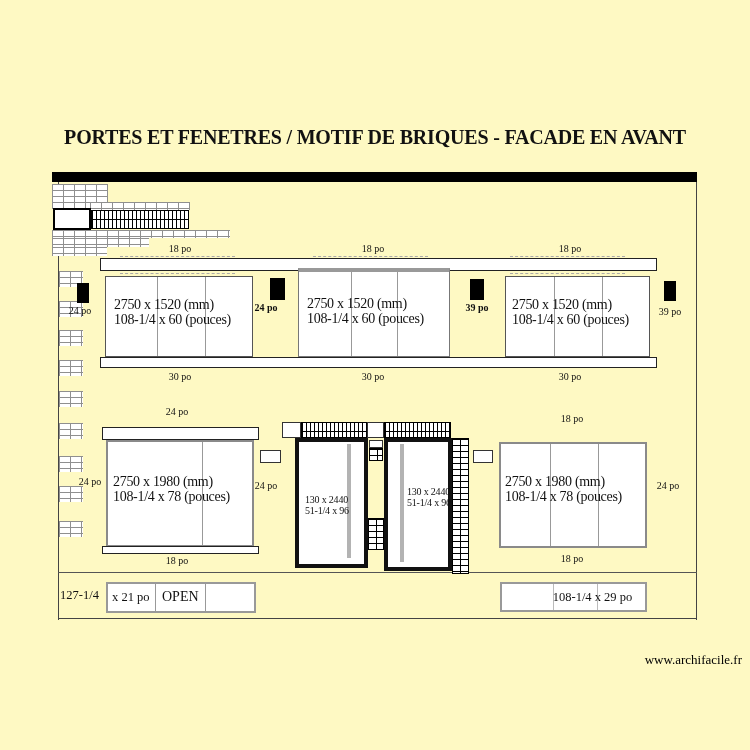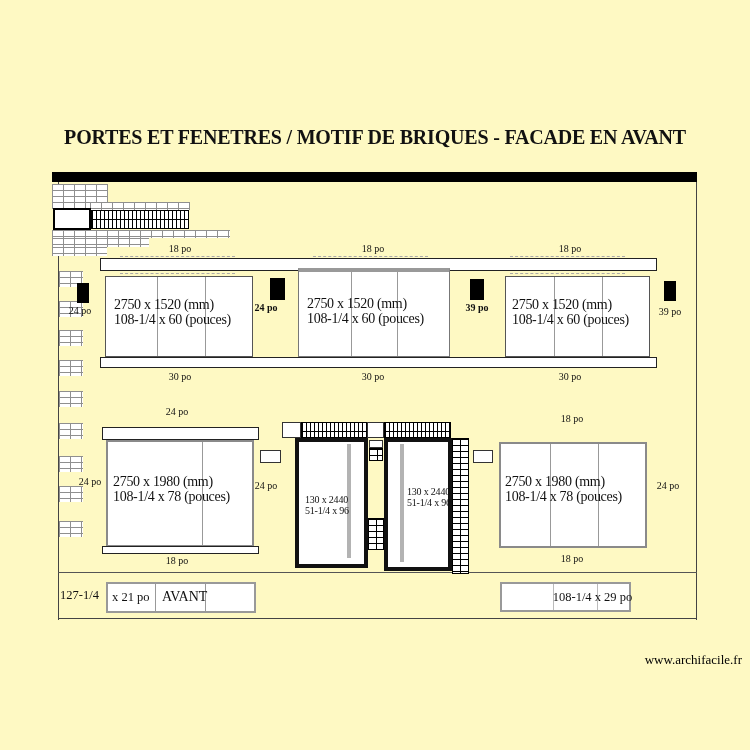--- a/index.html
+++ b/index.html
@@ -171,23 +171,23 @@
     <div class="abs dims" style="left:4px;top:45px;">108-1/4 x 78 (pouces)</div>
   </div>
   <div class="abs po" style="left:648px;top:480px;width:40px;">24 po</div>
   <div class="abs po" style="left:542px;top:553px;width:60px;">18 po</div>
 
   <div class="abs btxt" style="left:60px;top:588px;">127-1/4</div>
   <div class="abs cellrect" style="left:106px;top:582px;width:150px;height:31px;">
     <div class="celldiv" style="left:47px;"></div>
     <div class="celldiv" style="left:97px;"></div>
     <div class="abs btxt" style="left:4px;top:6px;">x 21 po</div>
-    <div class="abs btxt open" style="left:54px;top:5px;">AVANT</div>
+    <div class="abs btxt open" style="left:54px;top:5px;">OPEN</div>
   </div>
-  <div class="abs cellrect" style="left:500px;top:582px;width:131px;height:30px;">
+  <div class="abs cellrect" style="left:500px;top:582px;width:147px;height:30px;">
     <div class="celldiv light" style="left:51px;"></div>
     <div class="celldiv light" style="left:95px;"></div>
     <div class="abs btxt" style="left:0;top:6px;width:143px;text-align:center;padding-left:38px;box-sizing:border-box;">108-1/4 x 29 po</div>
   </div>
 
   <div class="abs footer" style="right:8px;top:652px;">www.archifacile.fr</div>
 
 </div>
 
 </body></html>

